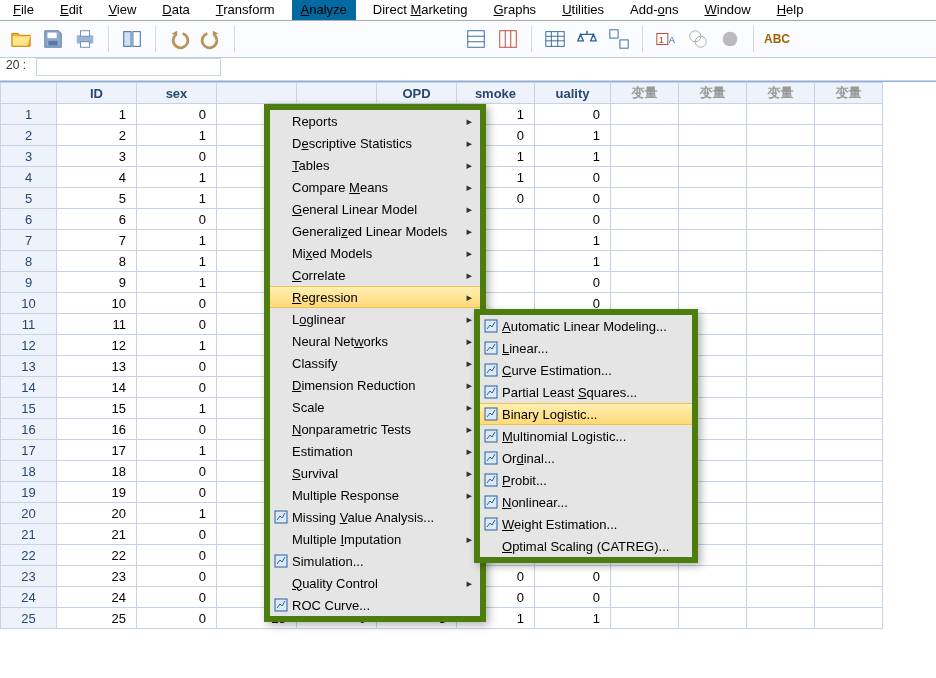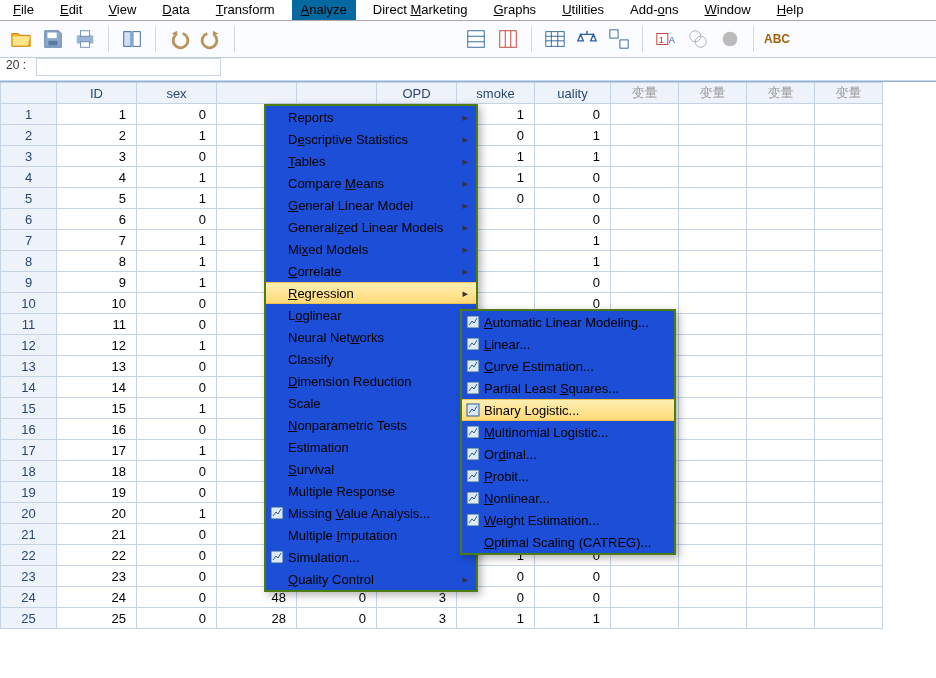--- a/index.html
+++ b/index.html
@@ -10,33 +10,33 @@
   .toolbar{display:flex;align-items:center;height:36px;border-bottom:1px solid #bcd;background:#fafcff;gap:6px;padding:0 8px}
   .tb-btn{width:26px;height:26px;display:flex;align-items:center;justify-content:center;color:#2a5f9e}
   .tb-btn svg{width:22px;height:22px}
   .sep{width:1px;height:26px;background:#d0d8e8;margin:0 4px}
   .address{display:flex;align-items:flex-start;height:22px;border-bottom:1px solid #cbd6e4;background:#fff;font-size:12px;color:#333}
   .addr-label{padding:0 6px}
   .addr-input{flex:0 0 120px;border:1px solid #cbd6e4;height:16px;padding:0 3px;margin-left:4px}
   .grid{position:relative;border-top:1px solid #8db0d8}
   table{border-collapse:collapse;table-layout:fixed}
   th,td{border:1px solid #c5d3e6;height:21px;box-sizing:border-box;overflow:hidden;white-space:nowrap}
-  th{background:#eef3fb;font-weight:normal;color:#2a466f;text-align:center}
+  th{background:#eef3fb;font-weight:bold;color:#2a466f;text-align:center}
   .rowhdr{background:#eef3fb;text-align:center;color:#2a466f;width:56px}
   td.data{text-align:right;padding-right:10px}
   .col-id{width:80px}.col-sex{width:80px}.col-hidden{width:80px}.col-opd{width:80px}.col-smoke{width:78px}.col-cancer{width:76px}
   .col-var{width:68px;color:#999}
-  .dropdown{position:absolute;background:#1d4ed8;border:2px solid #4d7c0f;box-shadow:3px 3px 8px rgba(0,0,0,.3);z-index:10}
+  .dropdown{position:absolute;background:#e5e5e5;border:6px solid #4d7c0f;box-shadow:3px 3px 8px rgba(0,0,0,.3);z-index:10}
   .dropdown .di{display:flex;align-items:center;height:22px;padding:0 12px 0 22px;position:relative;cursor:pointer;white-space:nowrap}
   .dropdown .di.has-sub::after{content:"▸";position:absolute;right:8px;color:#333;font-size:11px}
   .dropdown .di.hl{background:linear-gradient(#ffefb3,#ffd978);border-top:1px solid #f3c24a;border-bottom:1px solid #f3c24a;height:20px}
   .dropdown .di .ico{position:absolute;left:3px;width:16px;height:16px;display:flex;align-items:center;justify-content:center}
   .dropdown .di u{text-decoration:underline}
   .analyze-menu{left:264px;top:22px;width:210px}
-  .regress-menu{left:460px;top:227px;width:212px}
+  .regress-menu{left:474px;top:227px;width:212px}
 </style>
 </head>
 <body>
 
 <div class="menubar">
   <div class="mi"><u>F</u><span></span><span>ile</span></div>
   <div class="mi"><u>E</u>dit</div>
   <div class="mi"><u>V</u>iew</div>
   <div class="mi"><u>D</u>ata</div>
   <div class="mi"><u>T</u>ransform</div>
@@ -594,20 +594,29 @@
           <svg width="14" height="14" viewBox="0 0 14 14">
             <rect x="1" y="1" width="12" height="12" fill="#dceaf8" stroke="#2a5f9e"></rect>
             <path d="M3 10l3-4 2 2 3-5" fill="none" stroke="#2a5f9e"></path>
           </svg>
         </span>
         <span>Simulation...</span>
       </div>
       <div class="di has-sub">
         <span><u>Q</u>uality Control</span>
       </div>
+      <div class="di">
+        <span class="ico">
+          <svg width="14" height="14" viewBox="0 0 14 14">
+            <rect x="1" y="1" width="12" height="12" fill="#dceaf8" stroke="#2a5f9e"></rect>
+            <path d="M3 10l3-4 2 2 3-5" fill="none" stroke="#2a5f9e"></path>
+          </svg>
+        </span>
+        <span>ROC Curve...</span>
+      </div>
     </div>
 
 <div class="dropdown regress-menu" id="regress-dd">
       <div class="di">
         <span class="ico">
           <svg width="14" height="14" viewBox="0 0 14 14">
             <rect x="1" y="1" width="12" height="12" fill="#dceaf8" stroke="#2a5f9e"></rect>
             <path d="M3 10l3-4 2 2 3-5" fill="none" stroke="#2a5f9e"></path>
           </svg>
         </span>

